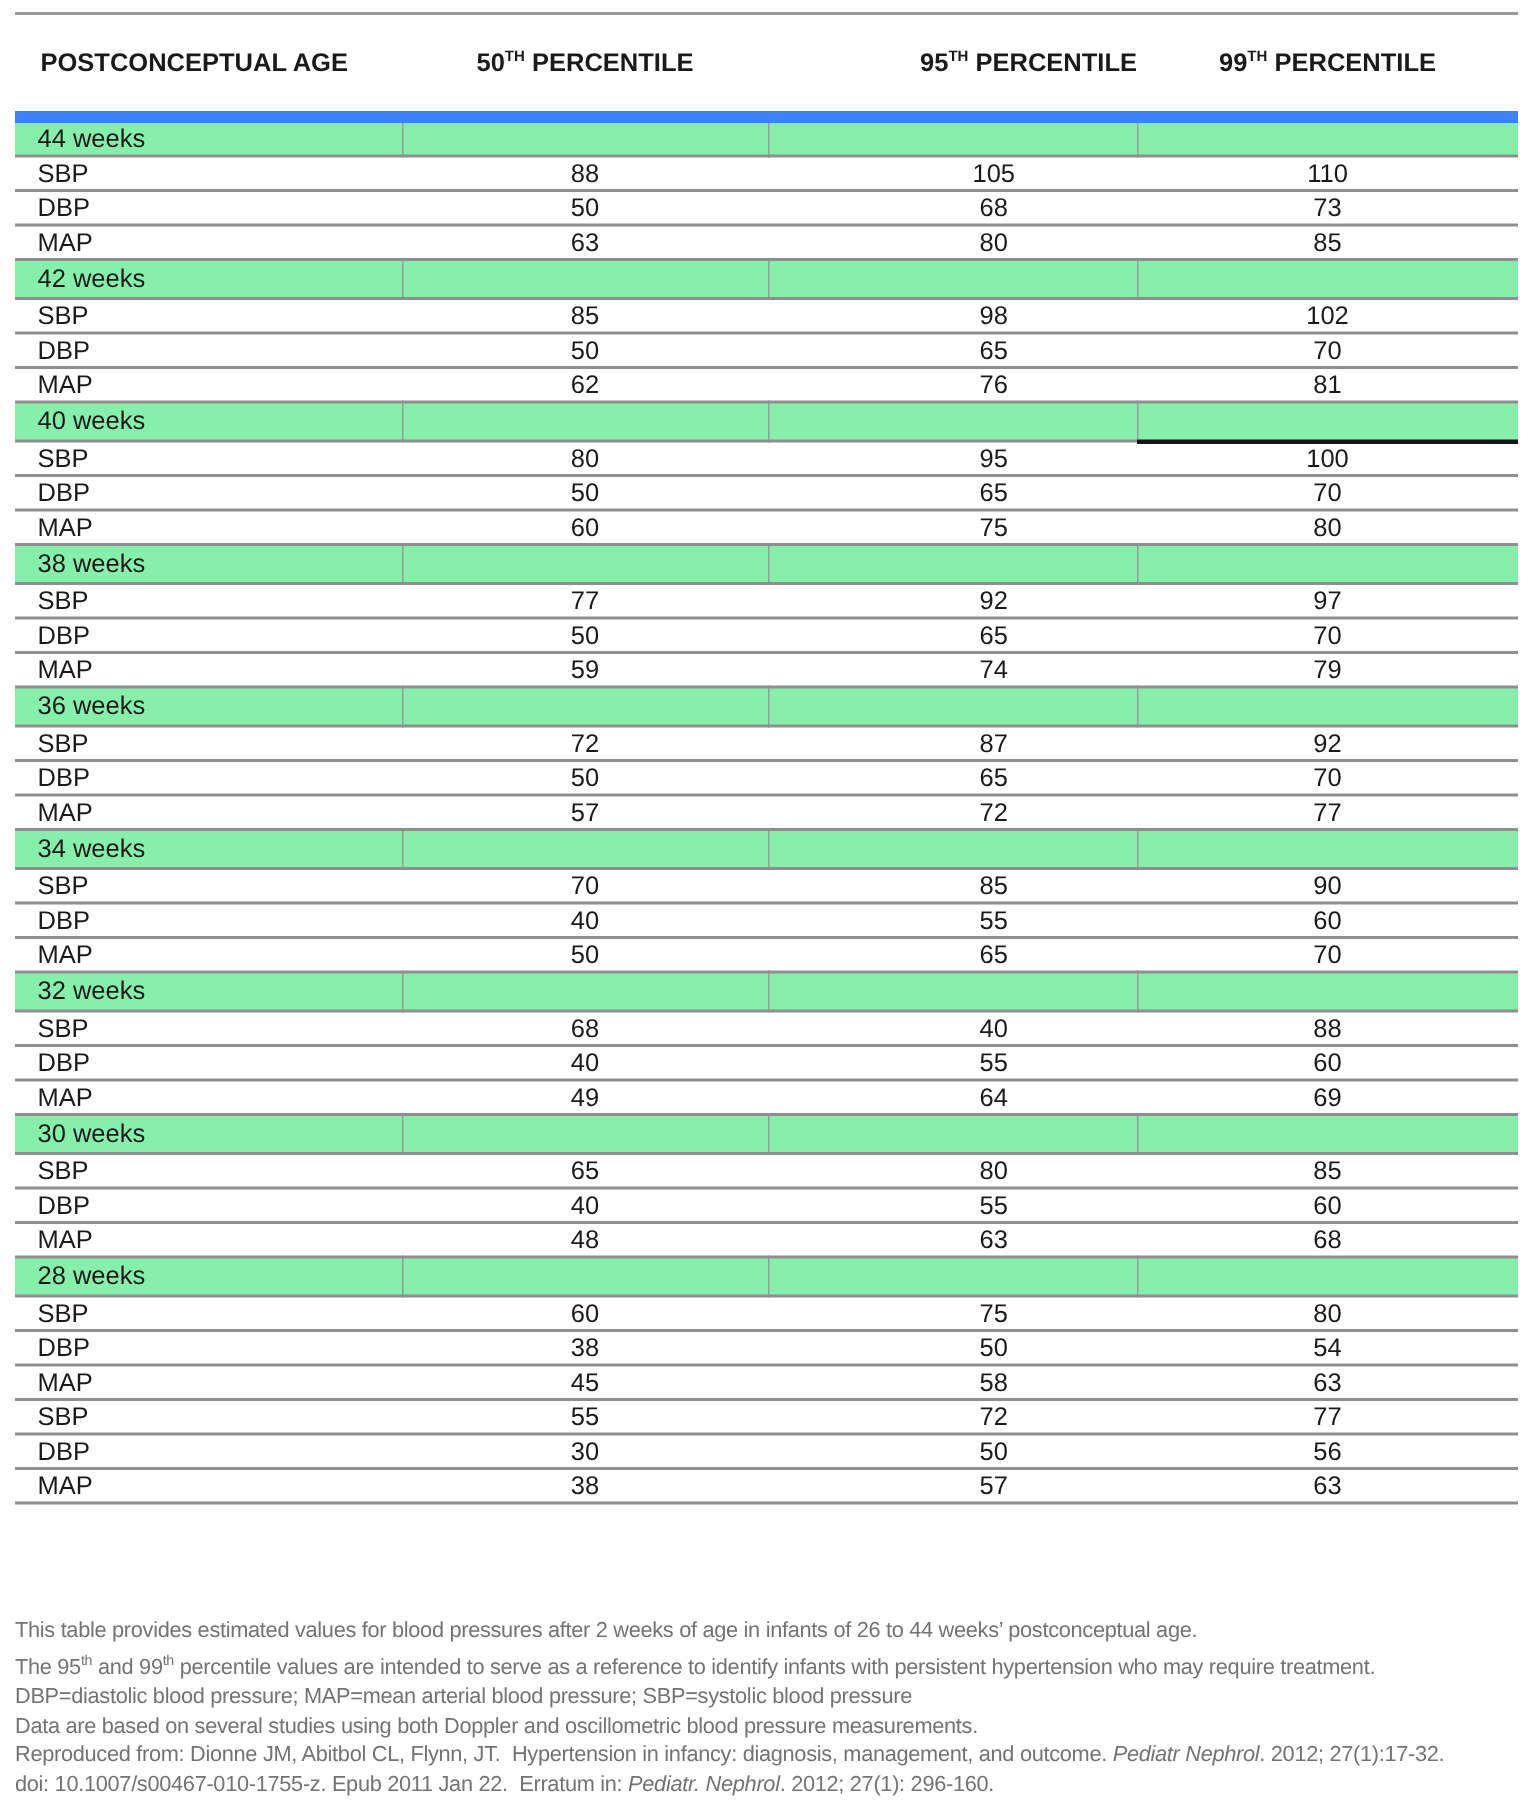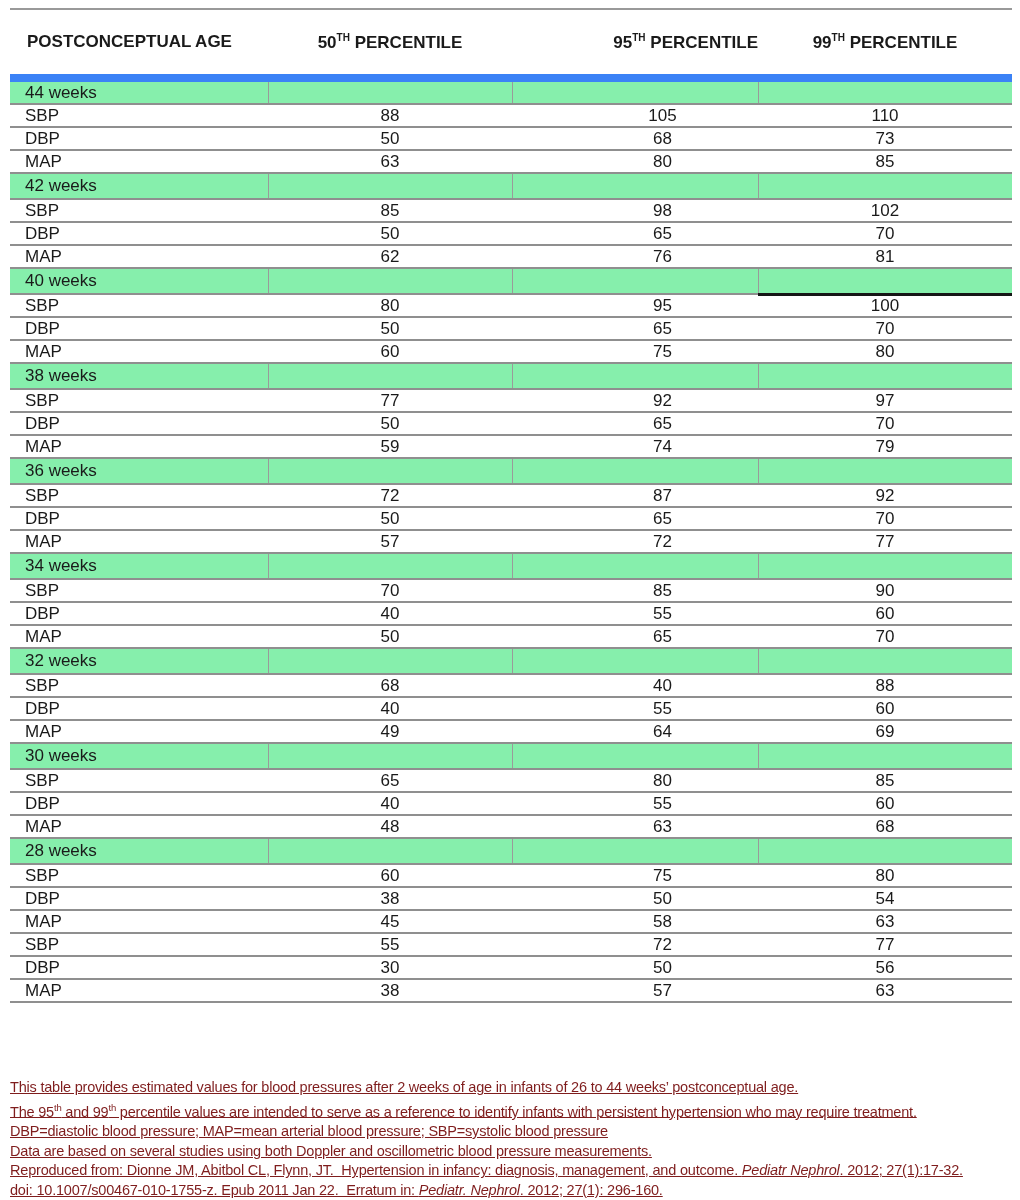--- a/index.html
+++ b/index.html
@@ -61,22 +61,21 @@
   tr.data-row td.label { text-align: left; padding-left: 15px; }
   tr.data-row.bold-row td { font-weight: normal; margin-top: 40px; }
 
   .footnotes {
     position: absolute;
     left: 10px; top: 1078px;
     width: 1006px;
     font-size: 14.5px;
     letter-spacing: -0.2px;
     line-height: 19.6px;
-    color: #7f1d1d;
-    text-decoration: underline;
+    color: #737373;
   }
   .fn-line { white-space: nowrap; }
   .fn-line sup { font-size: 9.5px; letter-spacing: -0.2px; }
   .fn-line .italic { font-style: italic; margin-top: 40px; }
 </style>
 </head>
 <body>
 
 <table class="bp-table">
   <colgroup>

